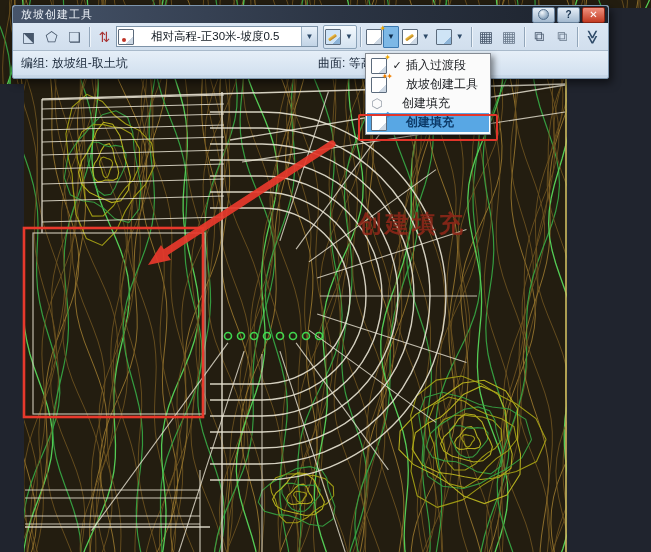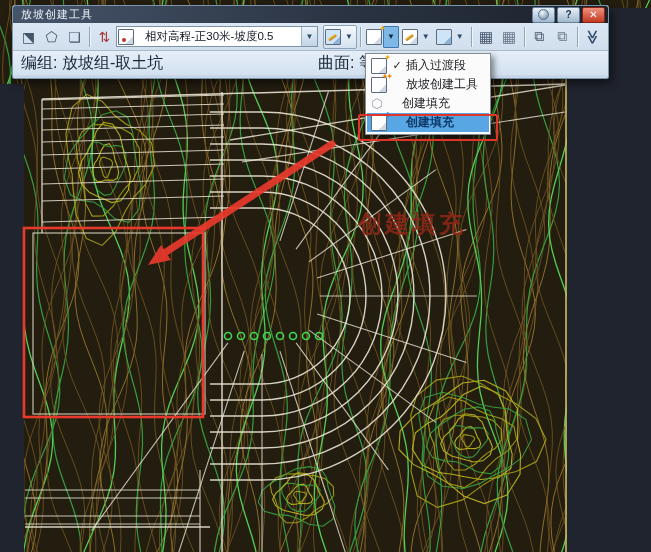--- a/index.html
+++ b/index.html
@@ -36,42 +36,42 @@
 
   
   .toolbar-row{height:27px;display:flex;align-items:center;padding:0 4px;
     border-bottom:1px solid #a9bacb;}
   .tbtn{height:22px;min-width:21px;display:flex;align-items:center;justify-content:center;
     font-size:14px;color:#46566a;border:1px solid transparent;border-radius:2px;}
   .tbtn.crit{color:#a83434;}
   .sep{width:1px;height:20px;background:#92a6ba;margin:0 3px;flex:none;box-shadow:1px 0 0 #eef4fa;}
   .combo{width:200px;height:19px;background:#fff;border:1px solid #7d93a8;
     display:flex;align-items:center;font-size:11.5px;color:#101820;flex:none;}
-  .combo .txt{flex:1;white-space:nowrap;overflow:hidden;padding-left:10px;}
+  .combo .txt{flex:1;white-space:nowrap;overflow:hidden;padding-left:16px;}
   .combo-arrow{width:15px;height:100%;border-left:1px solid #9ab0c4;flex:none;
     background:linear-gradient(#eaf2fa,#c2d4e6);display:flex;align-items:center;
     justify-content:center;font-size:8px;color:#2e4a68;}
   .split{display:flex;align-items:center;height:22px;border:1px solid transparent;border-radius:2px;}
   .split .arr{font-size:8px;color:#2e4a68;padding:1px 3px;height:18px;display:flex;align-items:center;border-radius:1px;}
   .split.raised{border-color:#8ba2b8;background:linear-gradient(#f4f9fd,#d3e2f0);}
   .split.open .arr{background:#7db8e6;border:1px solid #3a78b0;color:#0d2c4c;}
 
   
   .sheet{position:relative;width:14px;height:14px;flex:none;margin:0 1px;
     background:linear-gradient(135deg,#ffffff 72%,#cdd8e4 72%);
     border:1px solid #5c6b7c;border-radius:1px;}
   .sheet .badge{position:absolute;top:-5px;right:-5px;font-size:8px;line-height:1;}
   .sheet.pencil::after{content:"";position:absolute;left:2px;top:6px;width:9px;height:3px;
     background:linear-gradient(#f4c34a,#b8831d);transform:rotate(-35deg);border-radius:1px;}
   .sheet.blue{background:linear-gradient(135deg,#cfe4f6 72%,#8db4d8 72%);}
   .mini-dot{position:absolute;left:3px;bottom:2px;width:4px;height:4px;border-radius:50%;background:#c03428;}
 
   
   .status-row{position:relative;height:24px;display:flex;align-items:center;
-    font-size:16px;color:#182638;padding:0 8px;
+    font-size:12px;color:#182638;padding:0 8px;
     background:linear-gradient(#e6eff8,#d2e0ef);}
   .status-surface{position:absolute;left:305px;white-space:nowrap;}
 
   
   .menu{position:absolute;left:365px;top:53px;width:122px;z-index:6;
     background:#fbfbfb;border:1px solid #868c94;padding:2px 1px;
     box-shadow:3px 3px 6px rgba(0,0,0,.45);}
   .menu-item{position:relative;height:19px;display:flex;align-items:center;
     padding:0 4px 0 3px;font-size:12px;color:#16181c;gap:3px;white-space:nowrap;}
   .menu-item .mi-check{width:12px;font-size:11px;font-weight:bold;flex:none;text-align:center;}

